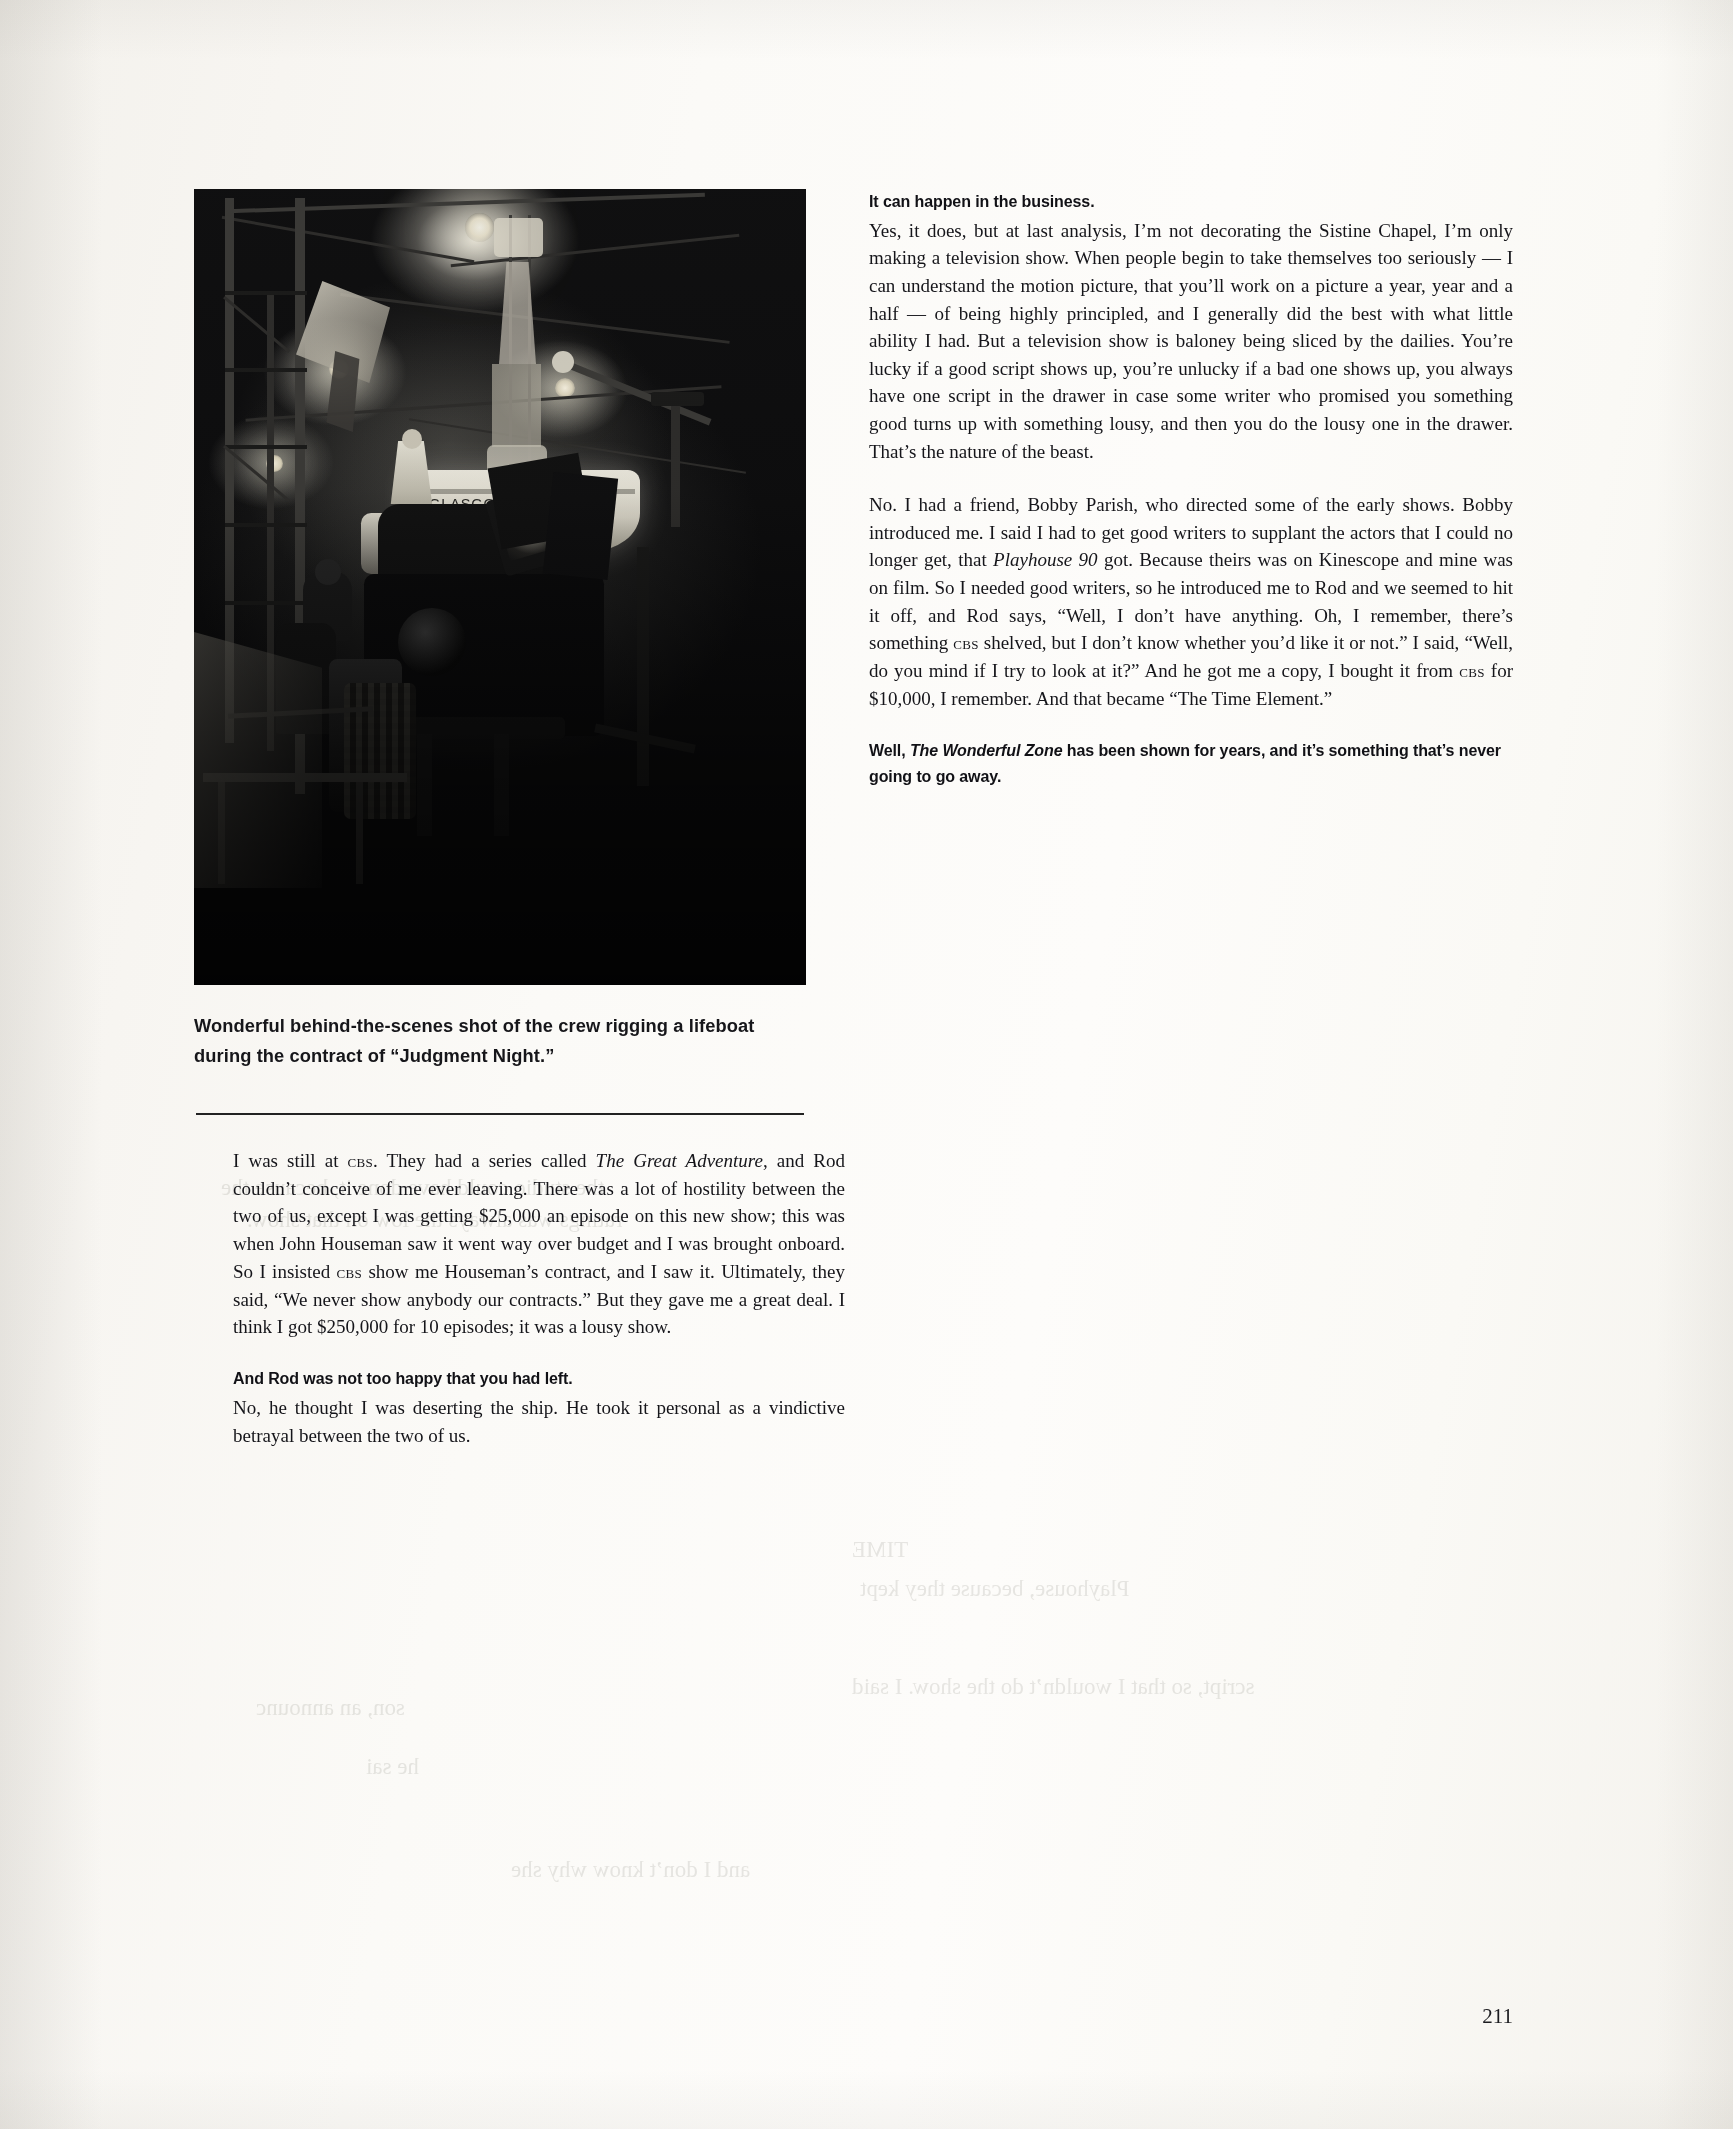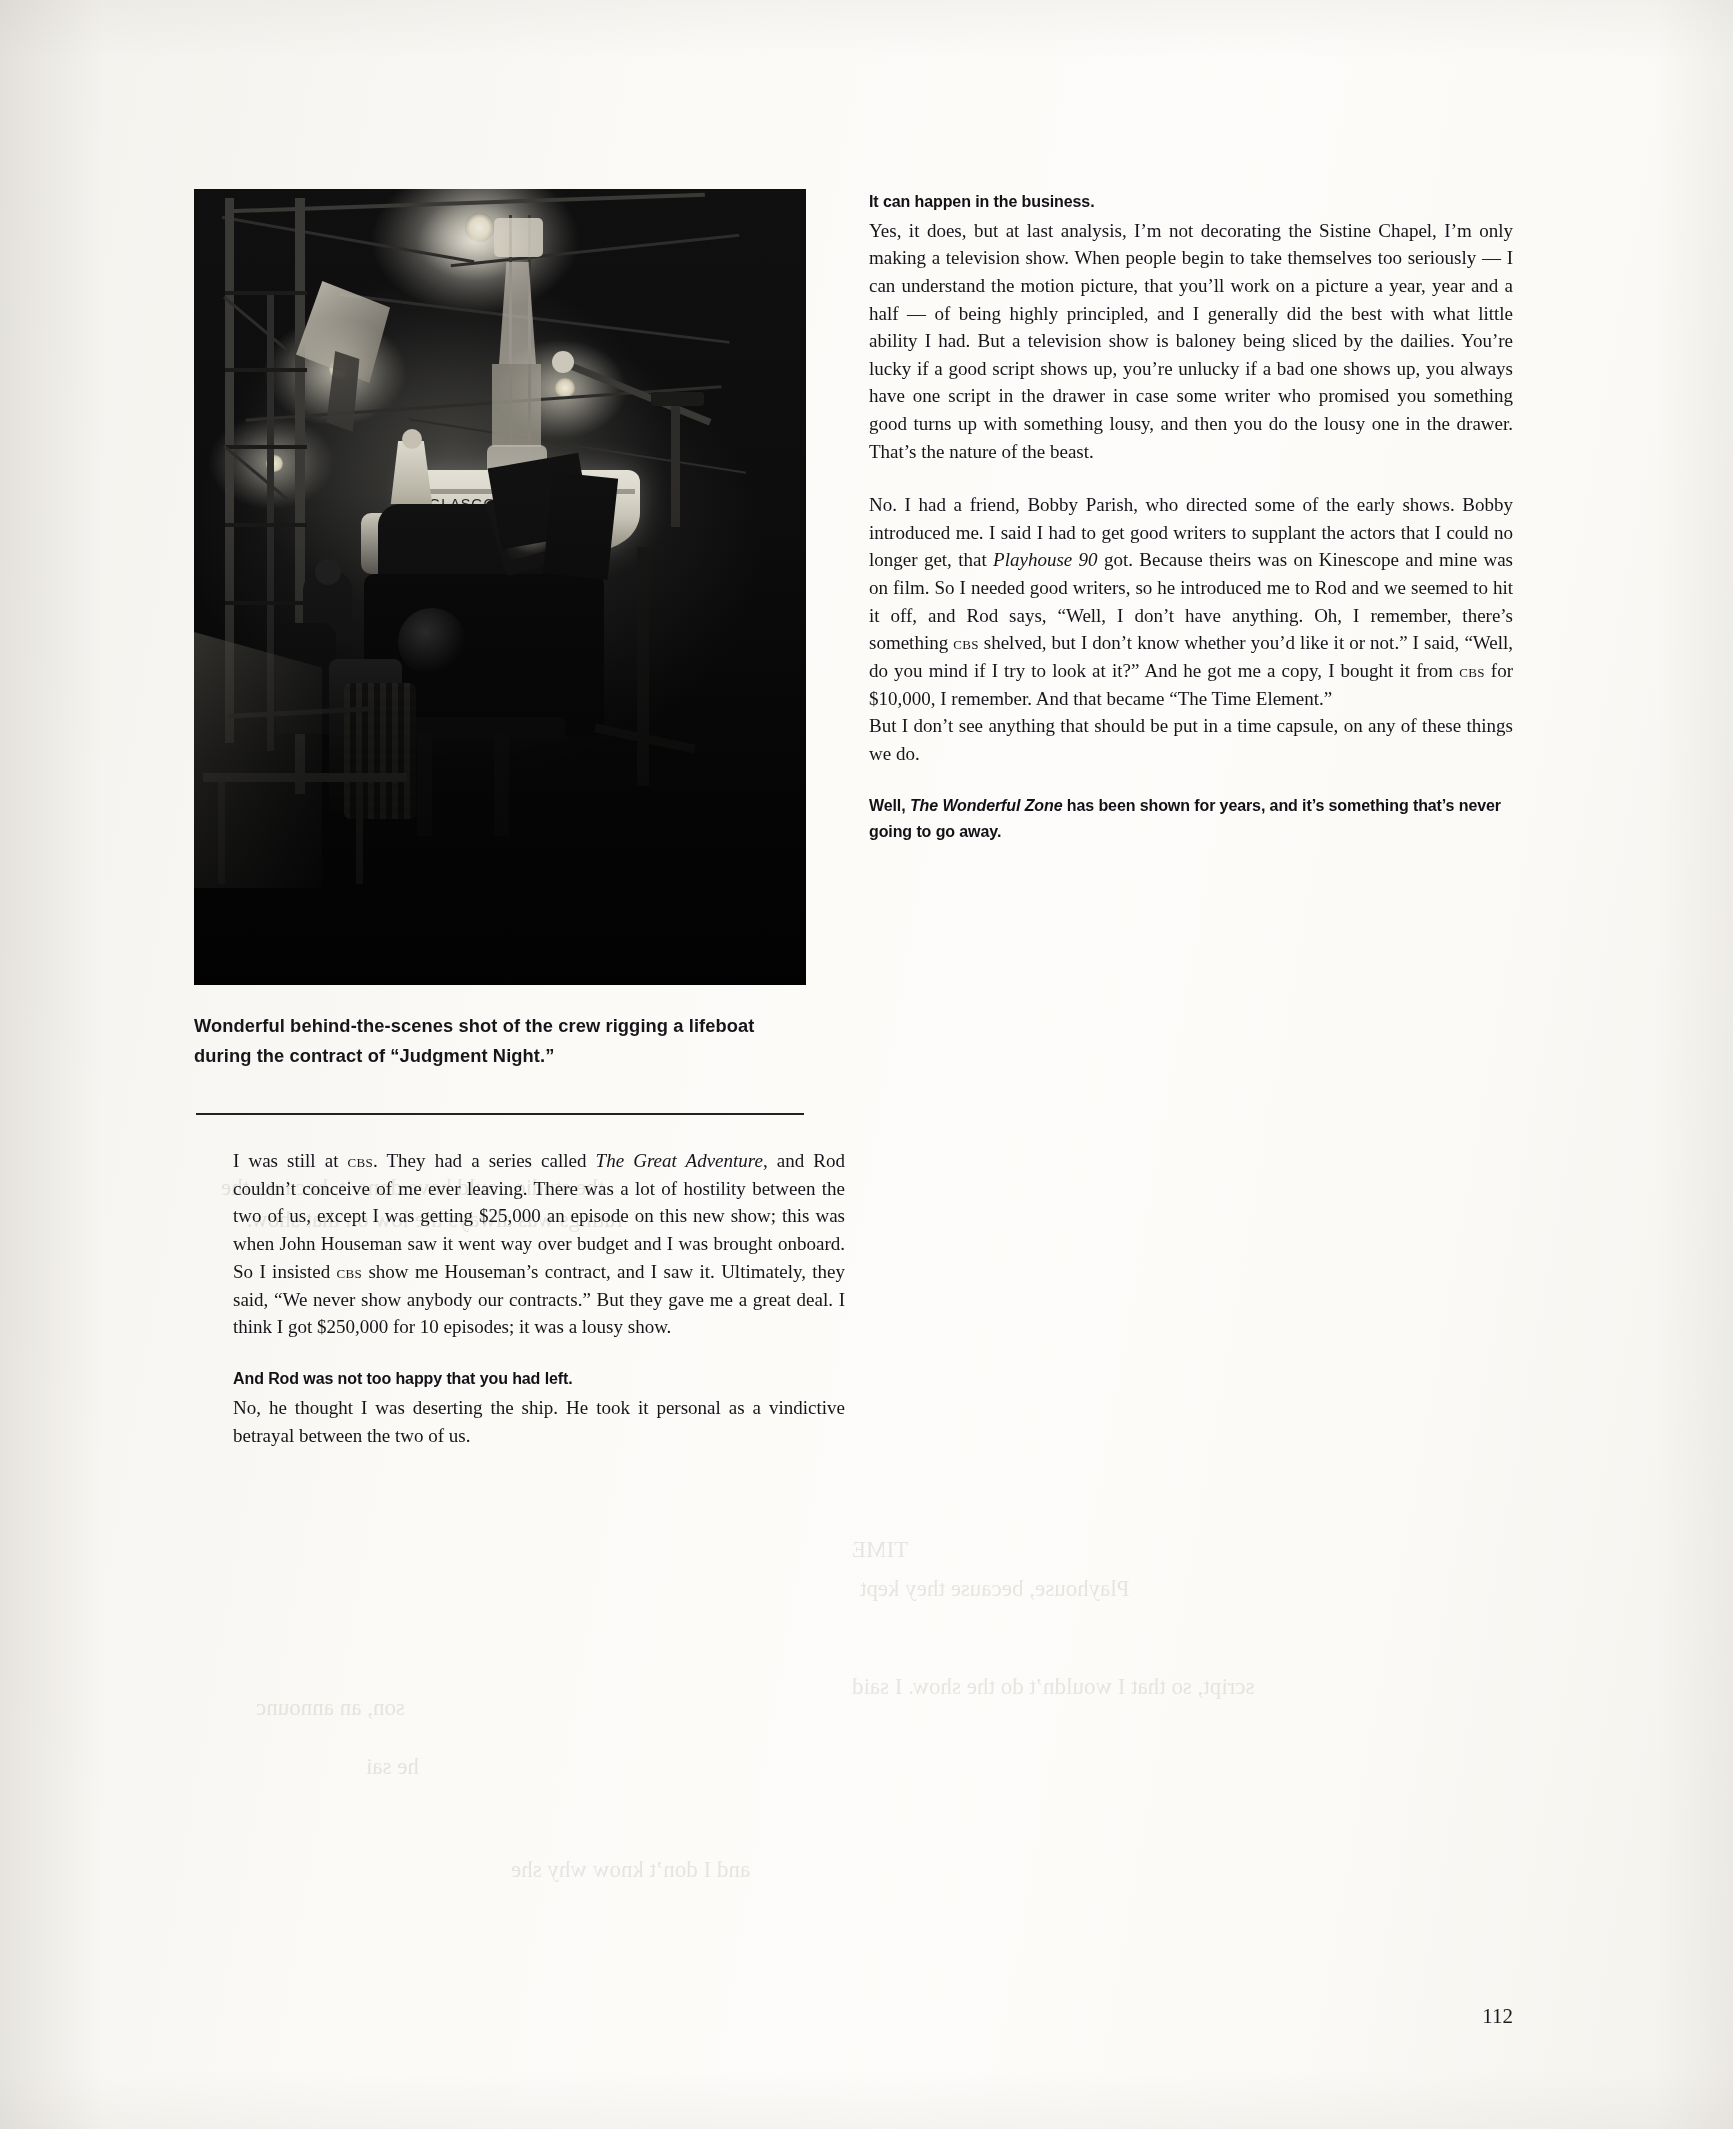--- a/index.html
+++ b/index.html
@@ -290,24 +290,23 @@
 
     <div class="col-right">
 
       <div class="block">
         <p class="q">It can happen in the business.</p>
         <p class="body">Yes, it does, but at last analysis, I’m not decorating the Sistine Chapel, I’m only making a television show. When people begin to take themselves too seriously — I can understand the motion picture, that you’ll work on a picture a year, year and a half — of being highly principled, and I generally did the best with what little ability I had. But a television show is baloney being sliced by the dailies. You’re lucky if a good script shows up, you’re unlucky if a bad one shows up, you always have one script in the drawer in case some writer who promised you something good turns up with something lousy, and then you do the lousy one in the drawer. That’s the nature of the beast.</p>
       </div>
 
       <div class="block">
         <p class="body">No. I had a friend, Bobby Parish, who directed some of the early shows. Bobby introduced me. I said I had to get good writers to supplant the actors that I could no longer get, that <em class="t">Playhouse 90</em> got. Because theirs was on Kinescope and mine was on film. So I needed good writers, so he introduced me to Rod and we seemed to hit it off, and Rod says, “Well, I don’t have anything. Oh, I remember, there’s something <span class="sc">cbs</span> shelved, but I don’t know whether you’d like it or not.” I said, “Well, do you mind if I try to look at it?” And he got me a copy, I bought it from <span class="sc">cbs</span> for $10,000, I remember. And that became “The Time Element.”</p>
-          <p class="body cont">But I don’t see anything that should be put in a time capsule, on any of these things we do.</p>
       </div>
 
       <div class="block">
         <p class="q">Well, <em>The Wonderful Zone</em> has been shown for years, and it’s something that’s never going to go away.</p>
       </div>
     </div>
 
-    <div class="page-no">112</div>
+    <div class="page-no">211</div>
   </div>
 </div>
 
 
 </body></html>

